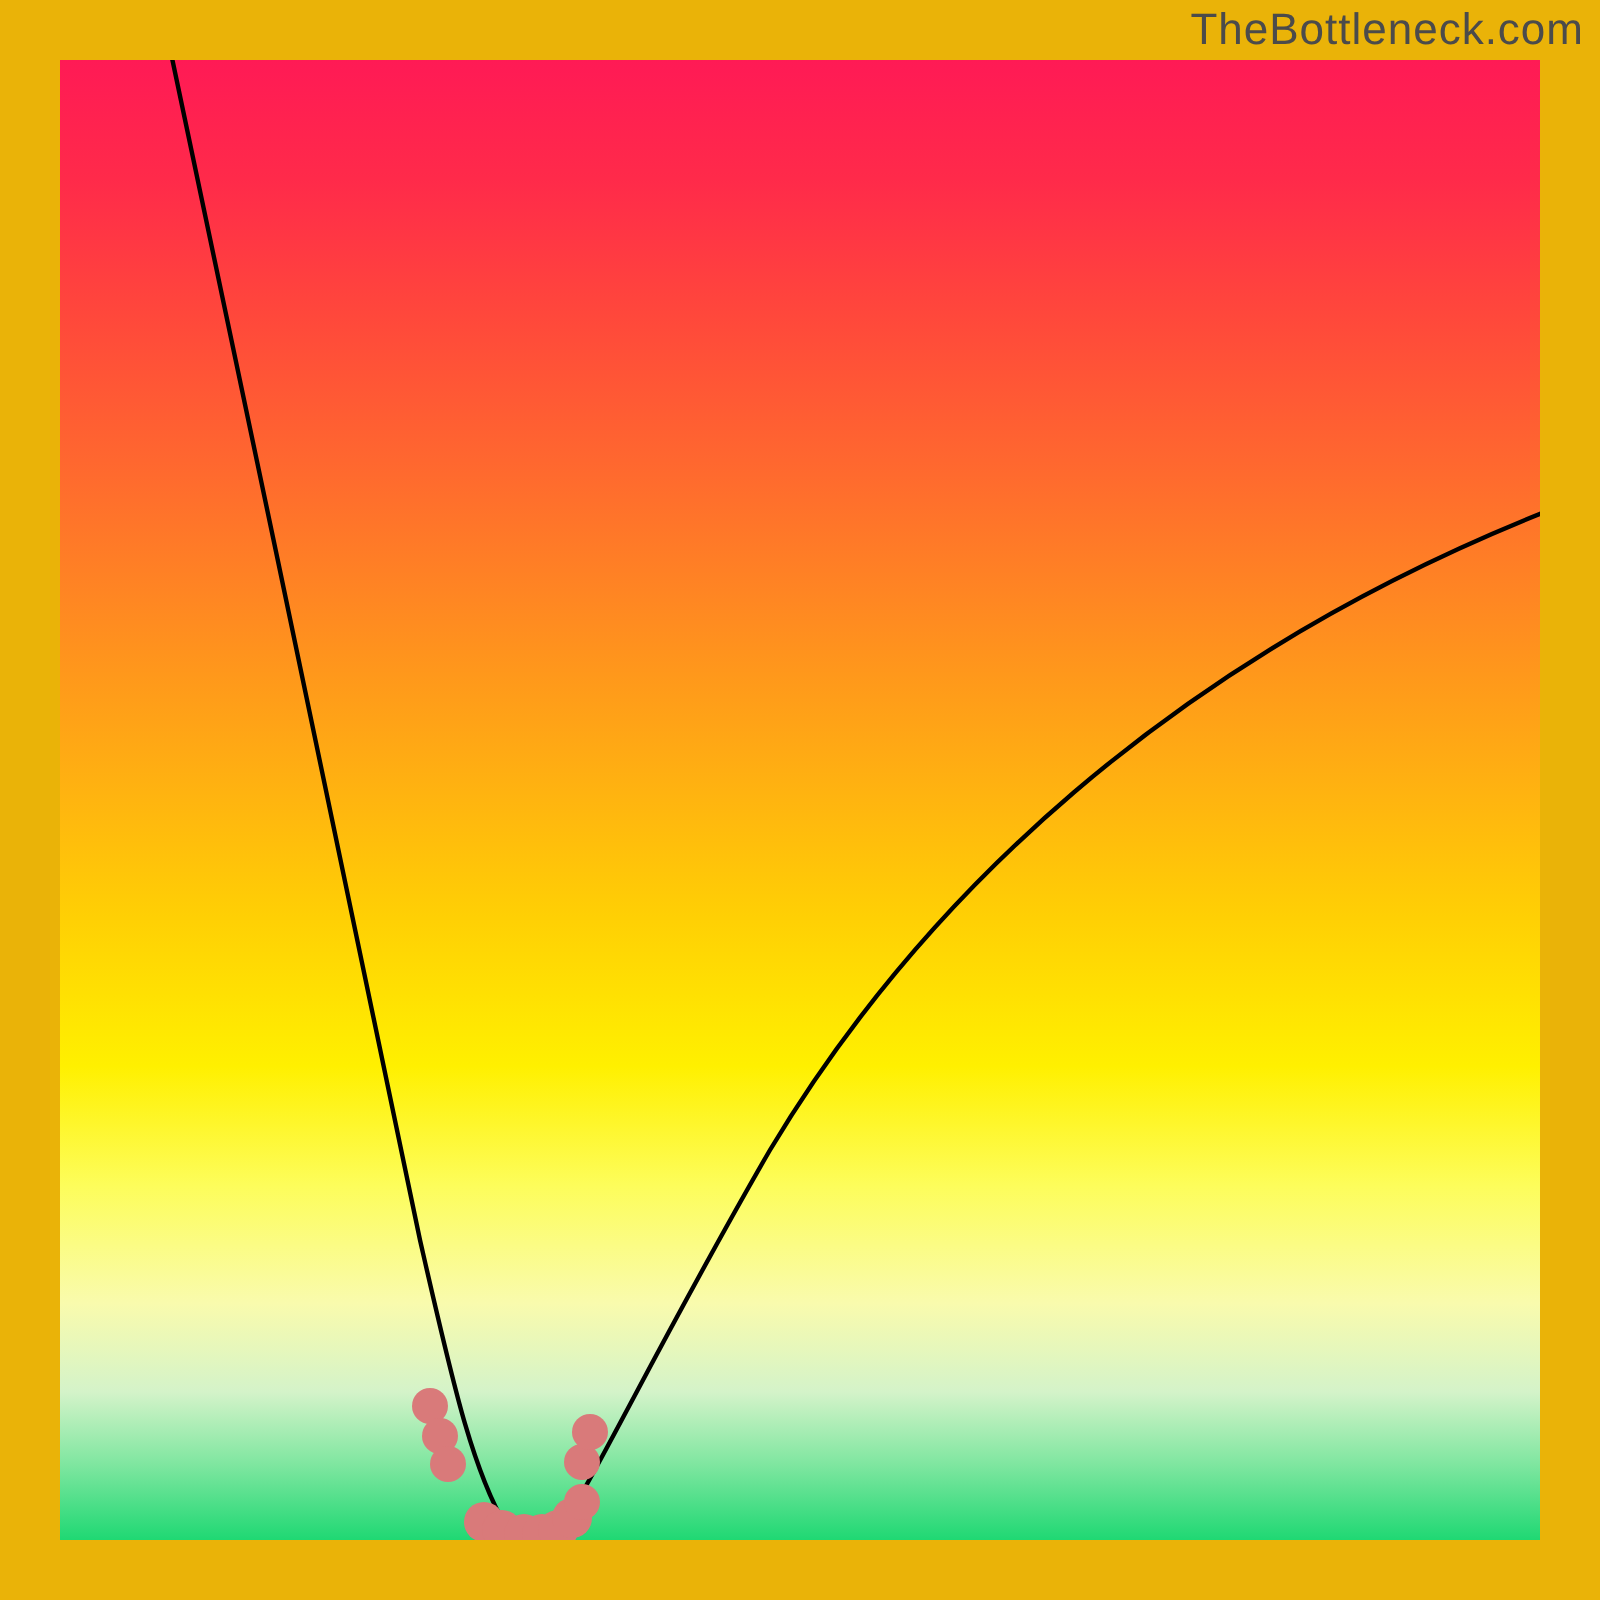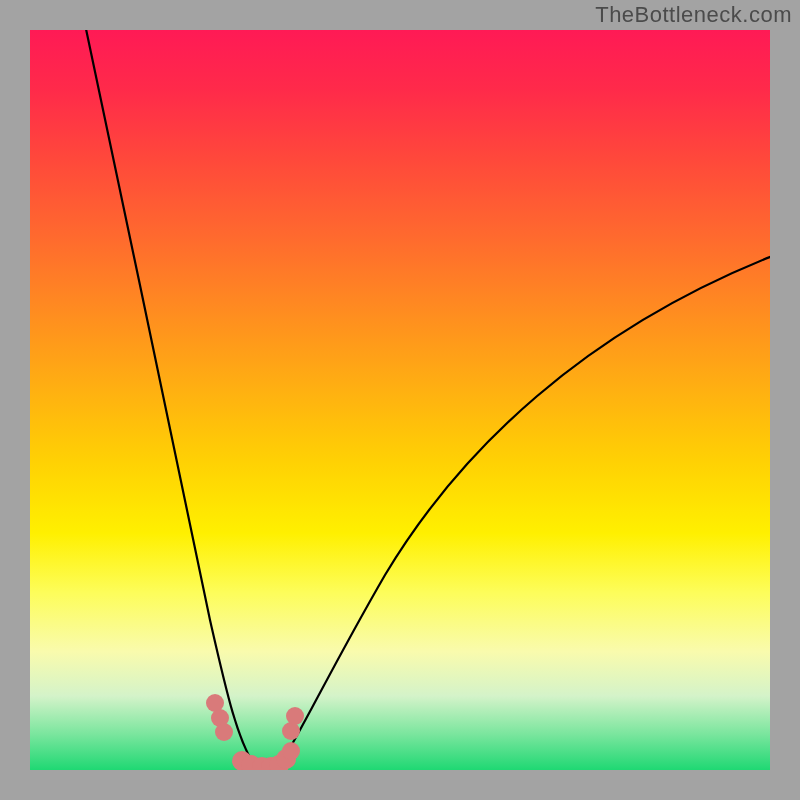--- a/index.html
+++ b/index.html
@@ -8,21 +8,21 @@
     width: 800px;
     height: 800px;
     background: #000;
     overflow: hidden;
     font-family: Arial, Helvetica, sans-serif;
   }
   .stage {
     position: relative;
     width: 800px;
     height: 800px;
-    background: #a3a3a3;
+    background: #eab308;
   }
   .plot {
     position: absolute;
     left: 30px;
     top: 30px;
     width: 740px;
     height: 740px;
     
     background: linear-gradient(
       to bottom,

